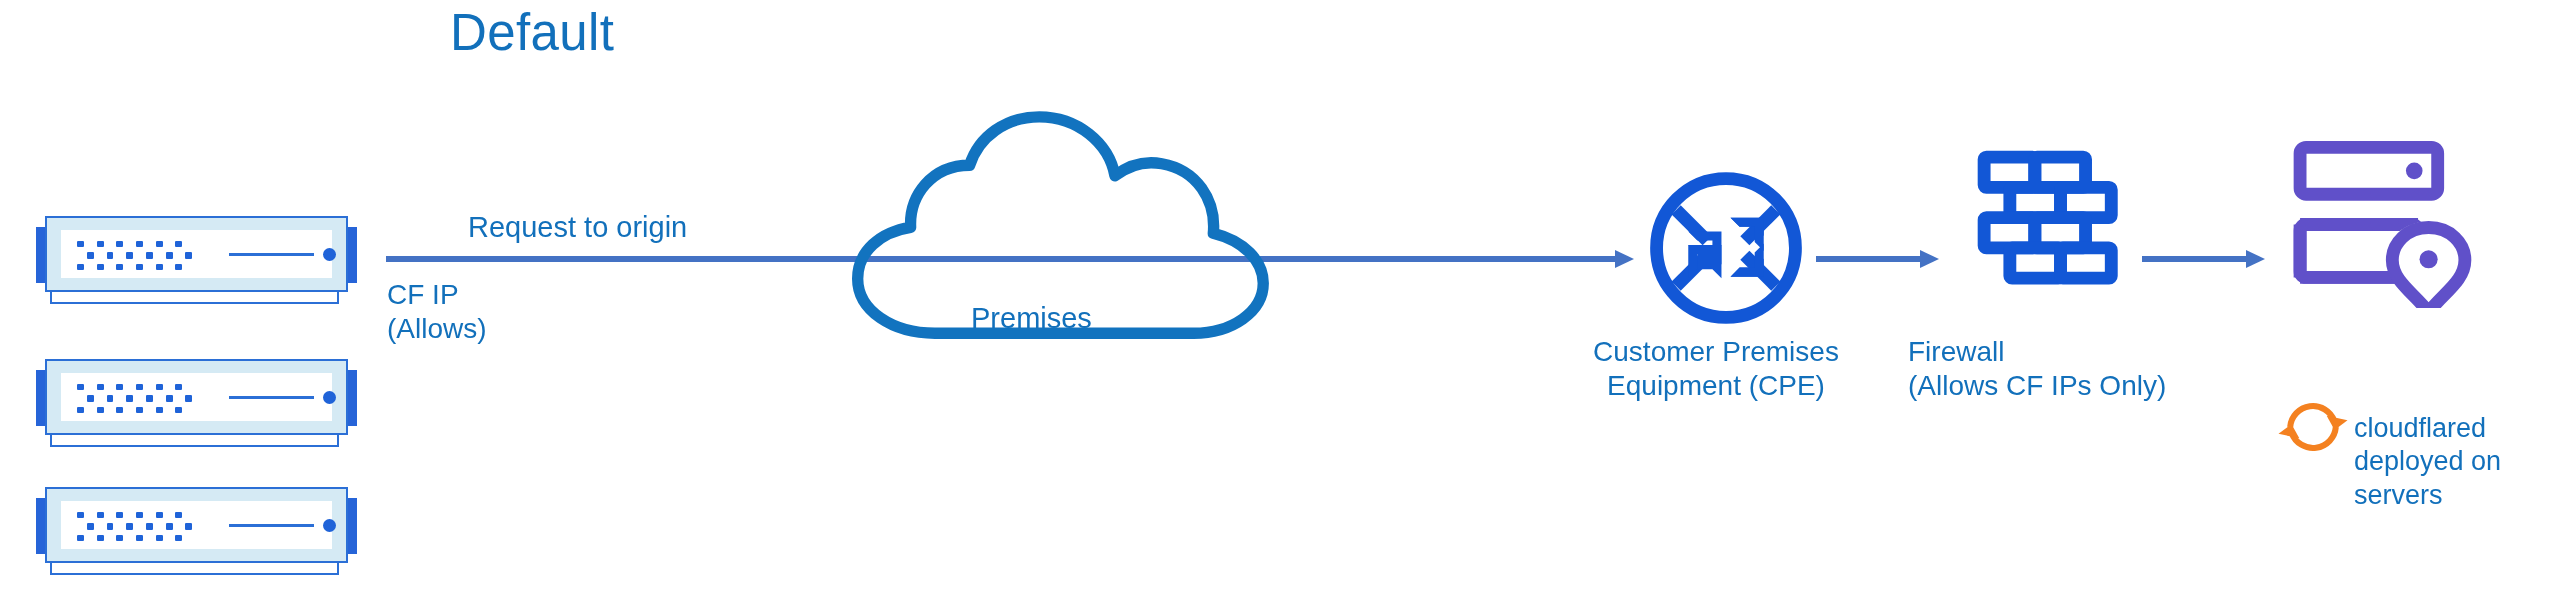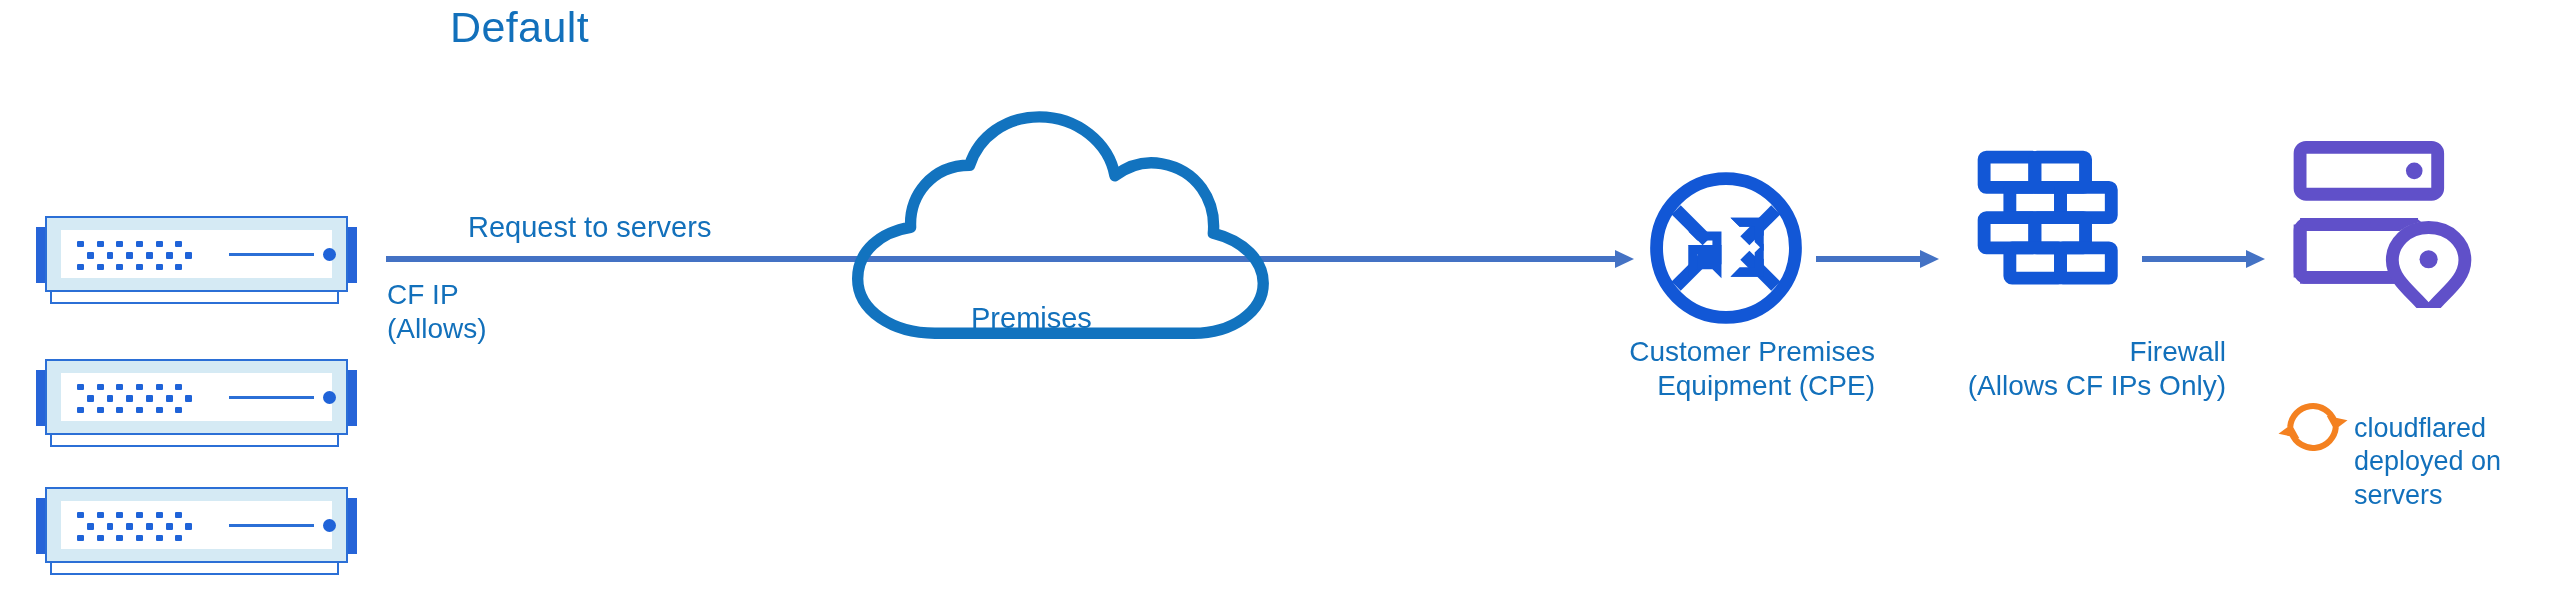--- a/index.html
+++ b/index.html
@@ -17,21 +17,21 @@
     height: 614px;
     background: #ffffff;
     overflow: hidden;
   }
 
   
   #diagram-title {
     position: absolute;
     left: 450px;
     top: 3px;
-    font-size: 43px;
+    font-size: 51px;
     color: #1270BB;
     letter-spacing: 0.4px;
     white-space: nowrap;
   }
 
   
   #cloudflare-logo {
     position: absolute;
     left: 36px;
     top: 106px;
@@ -186,22 +186,22 @@
   .lbl {
     position: absolute;
     color: #1270BB;
     font-size: 28px;
     line-height: 1.22;
     white-space: pre-line;
   }
   #label-request-to-origin { left: 468px; top: 210px; font-size: 29px; }
   #label-cf-ip            { left: 387px; top: 278px; }
   #label-internet         { left: 971px; top: 301px; font-size: 29px; }
-  #label-cpe              { left: 1557px; top: 335px; text-align: right; width: 318px; }
-  #label-firewall         { left: 1908px; top: 335px; text-align: right; width: 318px; }
+  #label-cpe              { left: 1557px; top: 335px; text-align: center; width: 318px; }
+  #label-firewall         { left: 1908px; top: 335px; text-align: left; width: 318px; }
   #label-origin           { left: 2284px; top: 335px; }
   #label-cloudflared      { left: 2354px; top: 412px; font-size: 27px; line-height: 1.24; }
 
   
   #internet-cloud {
     position: absolute;
     left: 838px;
     top: 106px;
     width: 454px;
     height: 235px;
@@ -433,21 +433,21 @@
     <circle cx="182" cy="160" r="12" fill="#6050C9"></circle>
   </svg>
 
   <svg id="cloudflared-icon" viewBox="0 0 92 92">
     <path d="M16 46 A 30 30 0 0 1 74 38" fill="none" stroke="#F48120" stroke-width="8" stroke-linecap="butt"></path>
     <polygon points="76,50 62,34 90,34" fill="#F48120" transform="rotate(12 76 42)"></polygon>
     <path d="M76 46 A 30 30 0 0 1 18 54" fill="none" stroke="#F48120" stroke-width="8" stroke-linecap="butt"></path>
     <polygon points="16,42 2,58 30,58" fill="#F48120" transform="rotate(12 16 50)"></polygon>
   </svg>
 
-  <div class="lbl" id="label-request-to-origin">Request to servers</div>
+  <div class="lbl" id="label-request-to-origin">Request to origin</div>
 
   <div class="lbl" id="label-cf-ip">CF IP
 (Allows)</div>
 
   <div class="lbl" id="label-internet">Premises</div>
 
   <div class="lbl" id="label-cpe">Customer Premises
 Equipment (CPE)</div>
 
   <div class="lbl" id="label-firewall">Firewall

